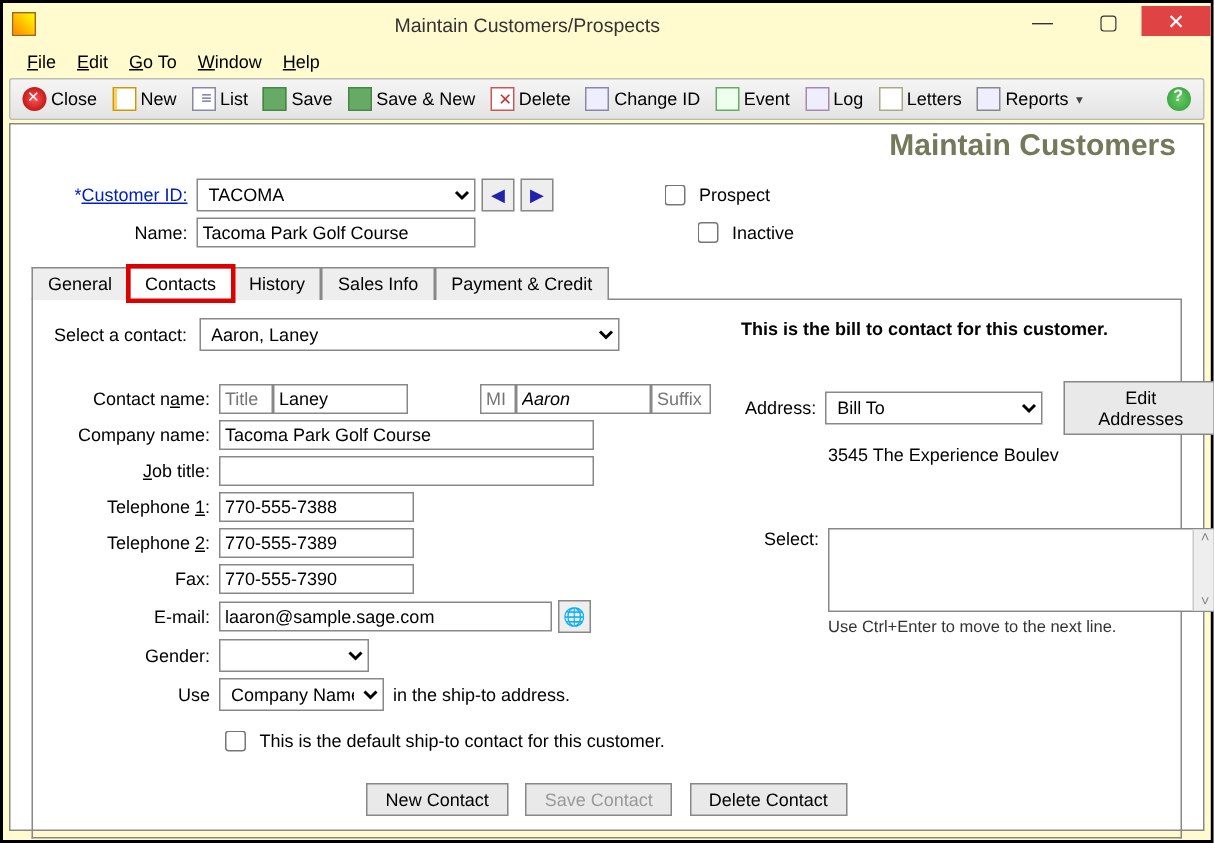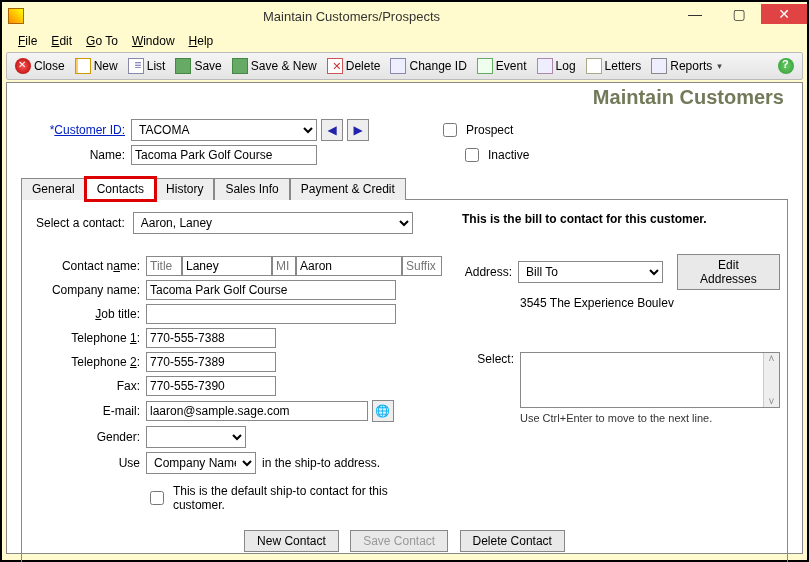--- a/index.html
+++ b/index.html
@@ -182,22 +182,22 @@
             <div class="frow">
               <span class="lbl" style="width:auto;padding-right:8px;">Select a contact:</span>
               <select style="width:280px"><option>Aaron, Laney</option></select>
             </div>
             <div style="height:18px"></div>
             <div class="frow">
               <span class="lbl">Contact n<u>a</u>me:</span>
               <div class="namegrp">
                 <input type="text" style="width: 36px;" class="placeholder" placeholder="Title">
                 <input type="text" style="width: 90px;" value="Laney">
-                <input type="text" style="width: 24px;" class="placeholder" placeholder="MI">
-                <input type="text" style="width: 106px;" value="Aaron">
+                <input type="text" style="width: 24px; margin-left: 48px;" class="placeholder" placeholder="MI">
+                <input type="text" style="width: 90px; font-style: italic;" value="Aaron">
                 <input type="text" style="width: 40px;" class="placeholder" placeholder="Suffix">
               </div>
             </div>
             <div class="frow">
                 <span class="lbl">Company name:</span>
                 <input type="text" style="width: 250px;" value="Tacoma Park Golf Course">
               </div>
             <div class="frow">
                 <span class="lbl"><u>J</u>ob title:</span>
                 <input type="text" style="width: 250px;">

